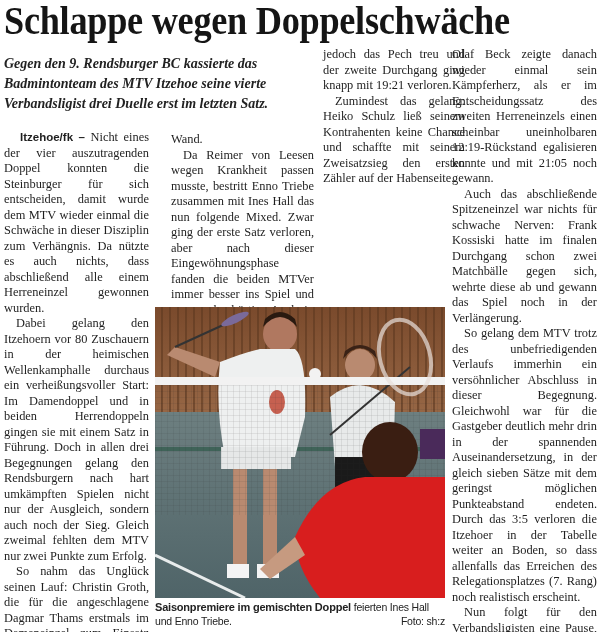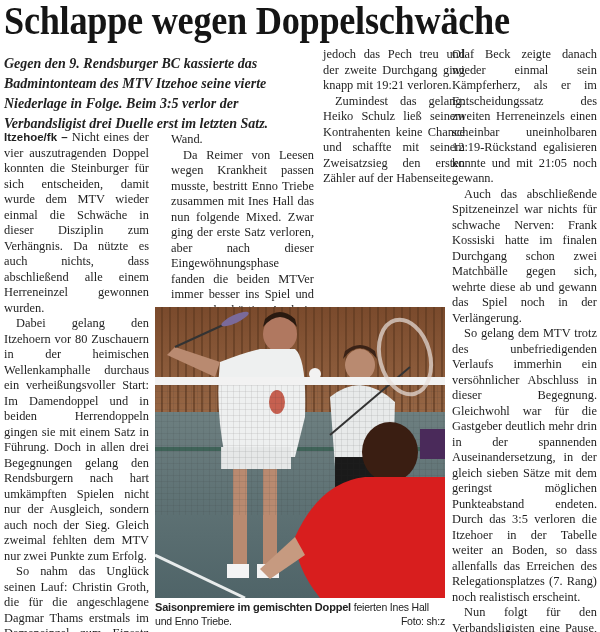--- a/index.html
+++ b/index.html
@@ -19,42 +19,41 @@
     .col {
       position:absolute; font-family:"Liberation Serif", "DejaVu Serif", serif;
       font-size:12.4px; line-height:15.5px; color:#1e1e1e; text-align:justify;
     }
     .col p { margin:0; text-indent:0; }
     .col p.ind { text-indent:12px; }
     .col1 { left:4px; top:130px; width:145px; }
     .col2 { left:155px; top:132px; width:143px;margin-left:16px; }
     .col3 { left:304px; top:47px; width:142px;margin-left:19px; }
     .col4 { left:452px; top:47px; width:145px; }
-    .dateline { font-family:"Liberation Sans", "DejaVu Sans", sans-serif; font-weight:bold; font-size:11.5px; }
+    .dateline { font-family:"Liberation Sans", "DejaVu Sans", sans-serif; font-weight:bold; font-size:11.5px;margin-left:16px; }
     .photo {
       position:absolute; left:155px; top:307px; width:290px; height:291px; overflow:hidden;
       background:#8a5a3a;
     }
     .caption {
       position:absolute; left:155px; top:600px; width:290px;
       font-family:"Liberation Sans", "DejaVu Sans", sans-serif; font-size:10.5px; line-height:14px; color:#222;
       letter-spacing:-0.2px;
     }
     .caption .cap-bold { font-weight:bold; font-size:11px; }
     .caption .credit { position:absolute; right:0; top:14px;text-align:center; }
   </style>
 </head>
 <body>
 
 <div class="headline">Schlappe wegen Doppelschwäche</div>
 
 <div class="lead">
   <span>Gegen den 9. Rendsburger BC kassierte das</span>
   <span>Badmintonteam des MTV Itzehoe seine vierte</span>
-  <span>Niederlage in Folge. Beim 3:5 verlor der</span>
   <span>Verbandsligist drei Duelle erst im letzten Satz.</span>
 </div>
 
 <div class="col col1">
   <p><span class="dateline">Itzehoe/fk –</span> <span>Nicht eines der vier auszutragenden Doppel konnten die Steinburger für sich entscheiden, damit wurde dem MTV wieder einmal die Schwäche in dieser Disziplin zum Verhängnis. Da nützte es auch nichts, dass abschließend alle einem Herreneinzel gewonnen wurden.</span></p>
   <p class="ind">Dabei gelang den Itzehoern vor 80 Zuschauern in der heimischen Wellenkamphalle durchaus ein verheißungsvoller Start: Im Damendoppel und in beiden Herrendoppeln gingen sie mit einem Satz in Führung. Doch in allen drei Begegnungen gelang den Rendsburgern nach hart umkämpften Spielen nicht nur der Ausgleich, sondern auch noch der Sieg. Gleich zweimal fehlten dem MTV nur zwei Punkte zum Erfolg.</p>
   <p class="ind">So nahm das Unglück seinen Lauf: Christin Groth, die für die angeschlagene Dagmar Thams erstmals im Dameneinzel zum Einsatz kam, wehrte sich zwar tapfer, musste ihrer Gegnerin aber letztlich doch zum verdienten Sieg gratulieren. Beim Stand von 0:4 standen die Gastgeber praktisch schon mit dem Rücken zur</p>
 </div>
 
 <div class="col col2">

